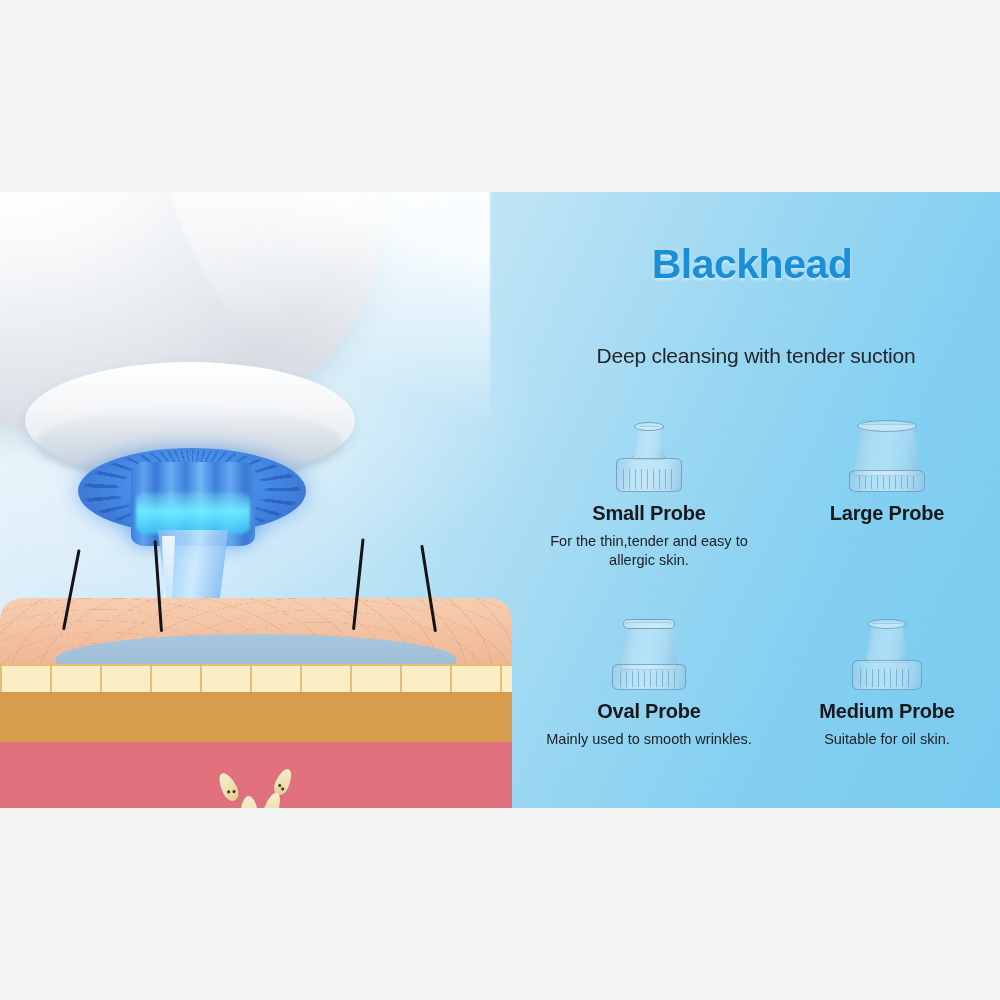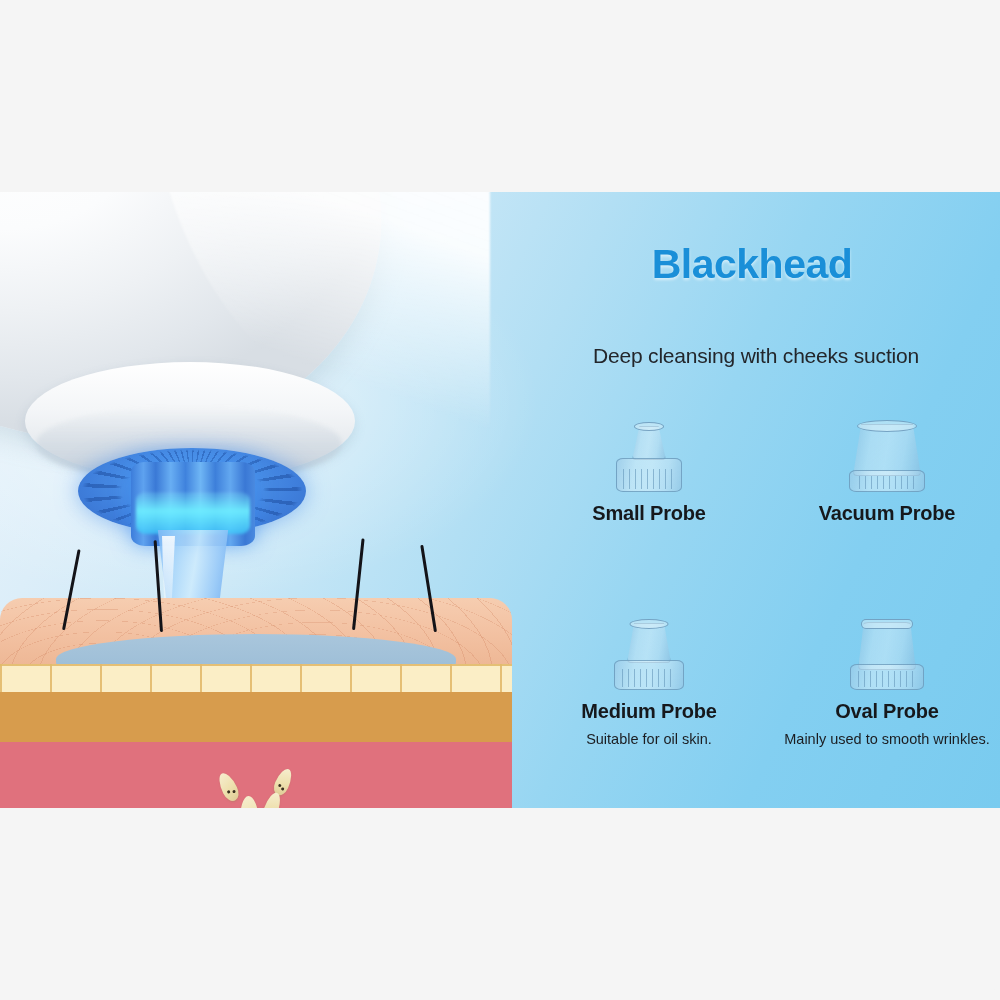--- a/index.html
+++ b/index.html
@@ -361,70 +361,71 @@
       <div class="plug" style="left:240px; top:604px; width:19px; height:42px; transform:rotate(-3deg);"></div>
 
     </div>
 
     <div id="copy">
 
       <div id="headline-wrap">
         <div class="headline h-line1">Blackhead</div>
       </div>
 
-      <div class="subhead">Deep cleansing with cheeks suction</div>
+      <div class="subhead">Deep cleansing with tender suction</div>
 
       <div id="probes">
 
         <div class="probe">
           <div class="probe-art">
             <div class="glass" style="width:78px; height:72px;">
               <div class="cone" style="top:6px; width:34px; height:34px; clip-path:polygon(22% 0,78% 0,100% 100%,0 100%); border-radius:4px;"></div>
               <div class="lip" style="top:2px; width:30px; height:9px;"></div>
               <div class="base" style="width:66px; height:34px;"></div>
               <div class="ribs" style="width:52px; height:20px;"></div>
             </div>
           </div>
           <div class="probe-title">Small Probe</div>
+          <div class="probe-desc">For the thin,tender and easy to allergic skin.</div>
         </div>
 
         <div class="probe">
           <div class="probe-art">
             <div class="glass" style="width:86px; height:72px;">
               <div class="cone" style="top:4px; width:68px; height:52px; clip-path:polygon(12% 0,88% 0,100% 100%,0 100%); border-radius:4px;"></div>
               <div class="lip" style="top:0px; width:60px; height:12px;"></div>
               <div class="base" style="width:76px; height:22px;"></div>
               <div class="ribs" style="width:56px; height:13px;"></div>
             </div>
           </div>
-          <div class="probe-title">Vacuum Probe</div>
+          <div class="probe-title">Large Probe</div>
+        </div>
+
+        <div class="probe">
+          <div class="probe-art">
+            <div class="glass" style="width:84px; height:72px;">
+              <div class="cone" style="top:4px; width:58px; height:48px; clip-path:polygon(10% 0,90% 0,100% 100%,0 100%); border-radius:10px 10px 4px 4px;"></div>
+              <div class="lip" style="top:1px; width:52px; height:10px; border-radius:9px;"></div>
+              <div class="base" style="width:74px; height:26px;"></div>
+              <div class="ribs" style="width:58px; height:16px;"></div>
+            </div>
+          </div>
+          <div class="probe-title">Oval Probe</div>
+          <div class="probe-desc">Mainly used to smooth wrinkles.</div>
         </div>
 
         <div class="probe">
           <div class="probe-art">
             <div class="glass" style="width:82px; height:72px;">
               <div class="cone" style="top:5px; width:44px; height:40px; clip-path:polygon(16% 0,84% 0,100% 100%,0 100%); border-radius:4px;"></div>
               <div class="lip" style="top:1px; width:39px; height:10px;"></div>
               <div class="base" style="width:70px; height:30px;"></div>
               <div class="ribs" style="width:54px; height:18px;"></div>
             </div>
           </div>
           <div class="probe-title">Medium Probe</div>
           <div class="probe-desc">Suitable for oil skin.</div>
         </div>
 
-        <div class="probe">
-          <div class="probe-art">
-            <div class="glass" style="width:84px; height:72px;">
-              <div class="cone" style="top:4px; width:58px; height:48px; clip-path:polygon(10% 0,90% 0,100% 100%,0 100%); border-radius:10px 10px 4px 4px;"></div>
-              <div class="lip" style="top:1px; width:52px; height:10px; border-radius:9px;"></div>
-              <div class="base" style="width:74px; height:26px;"></div>
-              <div class="ribs" style="width:58px; height:16px;"></div>
-            </div>
-          </div>
-          <div class="probe-title">Oval Probe</div>
-          <div class="probe-desc">Mainly used to smooth wrinkles.</div>
-        </div>
-
       </div>
     </div>
   </div>
 </div>
 
 </body></html>

